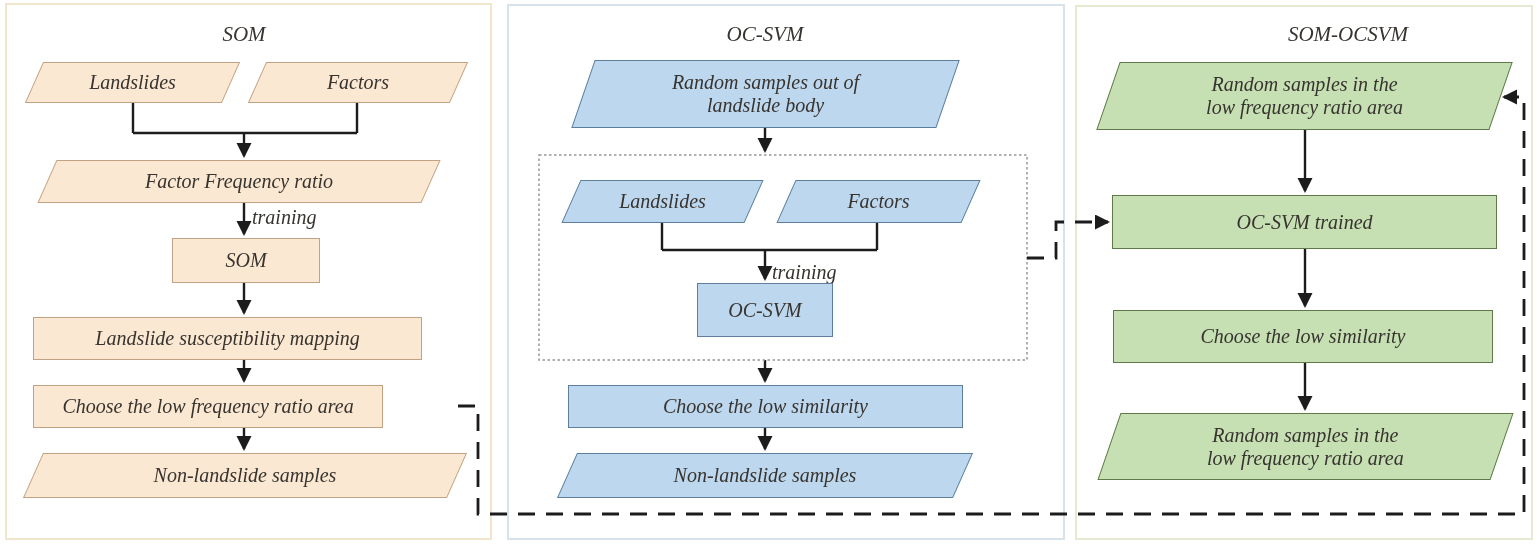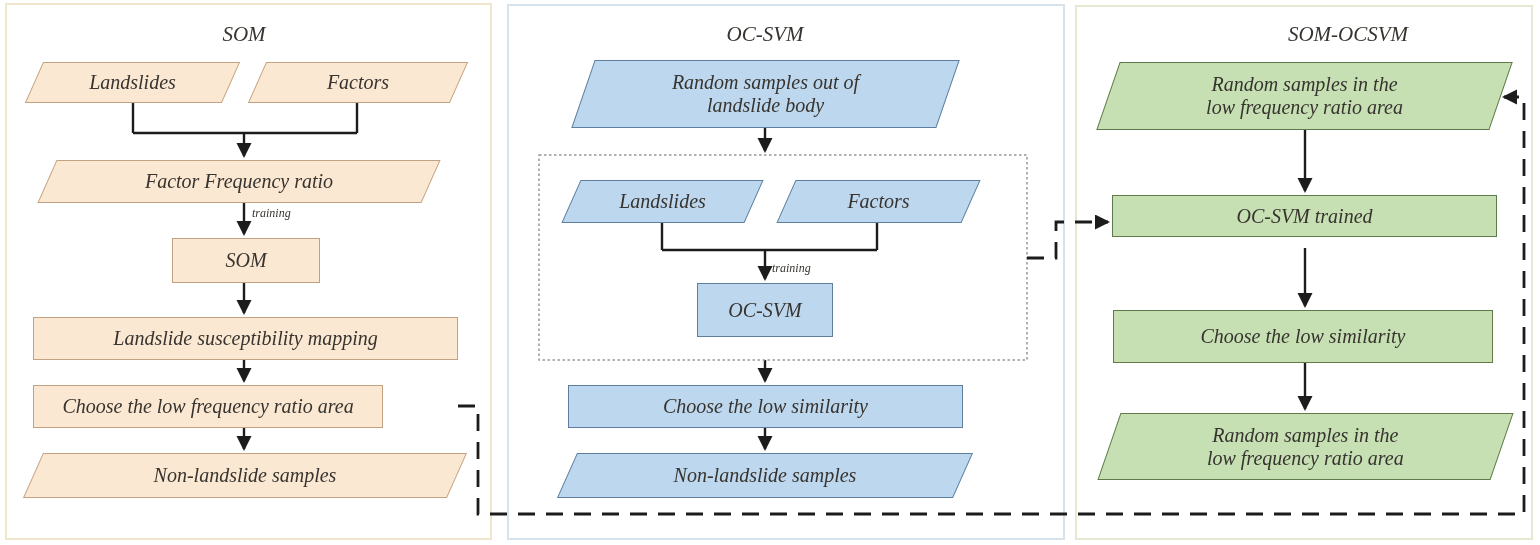--- a/index.html
+++ b/index.html
@@ -19,21 +19,21 @@
   .panel-title{position:absolute;top:22px;transform:translateX(-50%);font-size:21px;color:var(--text);white-space:nowrap;}
   .shape{position:absolute;box-sizing:border-box;border:1.6px solid;display:flex;align-items:center;justify-content:center;
          font-size:20px;line-height:1.15;color:var(--text);text-align:center;}
   .c-som{background:var(--som-fill);border-color:var(--som-border);}
   .c-blue{background:var(--ocsvm-fill);border-color:var(--ocsvm-border);}
   .c-green{background:var(--som-ocsvm-fill);border-color:var(--som-ocsvm-border);}
   .para{transform:skewX(-24deg);}
   .para>.label{transform:skewX(24deg);width:100%;}
   .para-tall{transform:skewX(-19deg);}
   .para-tall>.label{transform:skewX(19deg);width:100%;}
-  .edge-label{position:absolute;font-size:12px;color:var(--text);white-space:nowrap;}
+  .edge-label{position:absolute;font-size:20px;color:var(--text);white-space:nowrap;}
   #connector-layer{position:absolute;left:0;top:0;width:1540px;height:545px;pointer-events:none;}
   .flow-line{stroke:var(--connector);stroke-width:2.4;fill:none;}
   .flow-arrow{marker-end:url(#ah);}
   .dashed{stroke-width:2.8;stroke-dasharray:17 11;}
   .dotted-rect{stroke:var(--dotted-box);stroke-width:1.5;stroke-dasharray:2.5 2.5;fill:none;}
   .ah-fill{fill:var(--connector);}
 </style>
 </head>
 <body>
 
@@ -84,21 +84,21 @@
     <div class="label">Landslides</div>
   </div>
   <div class="shape para c-som" style="left:257px;top:62px;width:202px;height:41px;">
     <div class="label">Factors</div>
   </div>
   <div class="shape para c-som" style="left:47px;top:160px;width:384px;height:43px;">
     <div class="label">Factor Frequency ratio</div>
   </div>
   <div class="edge-label" style="left:252px;top:206px;">training</div>
   <div class="shape c-som" style="left:172px;top:238px;width:148px;height:45px;">SOM</div>
-  <div class="shape c-som" style="left:33px;top:317px;width:425px;height:43px;">Landslide susceptibility mapping</div>
+  <div class="shape c-som" style="left:33px;top:317px;width:389px;height:43px;">Landslide susceptibility mapping</div>
   <div class="shape c-som" style="left:33px;top:385px;width:350px;height:43px;">Choose the low frequency ratio area</div>
   <div class="shape para c-som" style="left:33px;top:453px;width:424px;height:45px;">
     <div class="label">Non-landslide samples</div>
   </div>
 
   <div class="panel-title" style="left:765px;">OC-SVM</div>
   <div class="shape para-tall c-blue" style="left:583px;top:60px;width:365px;height:68px;">
     <div class="label">
       <div>Random samples out of</div>
       <div>landslide body</div>
@@ -117,21 +117,21 @@
     <div class="label">Non-landslide samples</div>
   </div>
 
   <div class="panel-title" style="left:1305px;margin-left:43px;">SOM-OCSVM</div>
   <div class="shape para-tall c-green" style="left:1108px;top:62px;width:393px;height:68px;">
     <div class="label">
       <div>Random samples in the</div>
       <div>low frequency ratio area</div>
     </div>
   </div>
-  <div class="shape c-green" style="left:1112px;top:195px;width:385px;height:42px;">OC-SVM trained</div>
+  <div class="shape c-green" style="left:1112px;top:195px;width:385px;height:54px;">OC-SVM trained</div>
   <div class="shape c-green" style="left:1113px;top:310px;width:380px;height:53px;">Choose the low similarity</div>
   <div class="shape para-tall c-green" style="left:1109px;top:413px;width:393px;height:67px;">
     <div class="label">
       <div>Random samples in the</div>
       <div>low frequency ratio area</div>
     </div>
   </div>
 
 </div>
 

